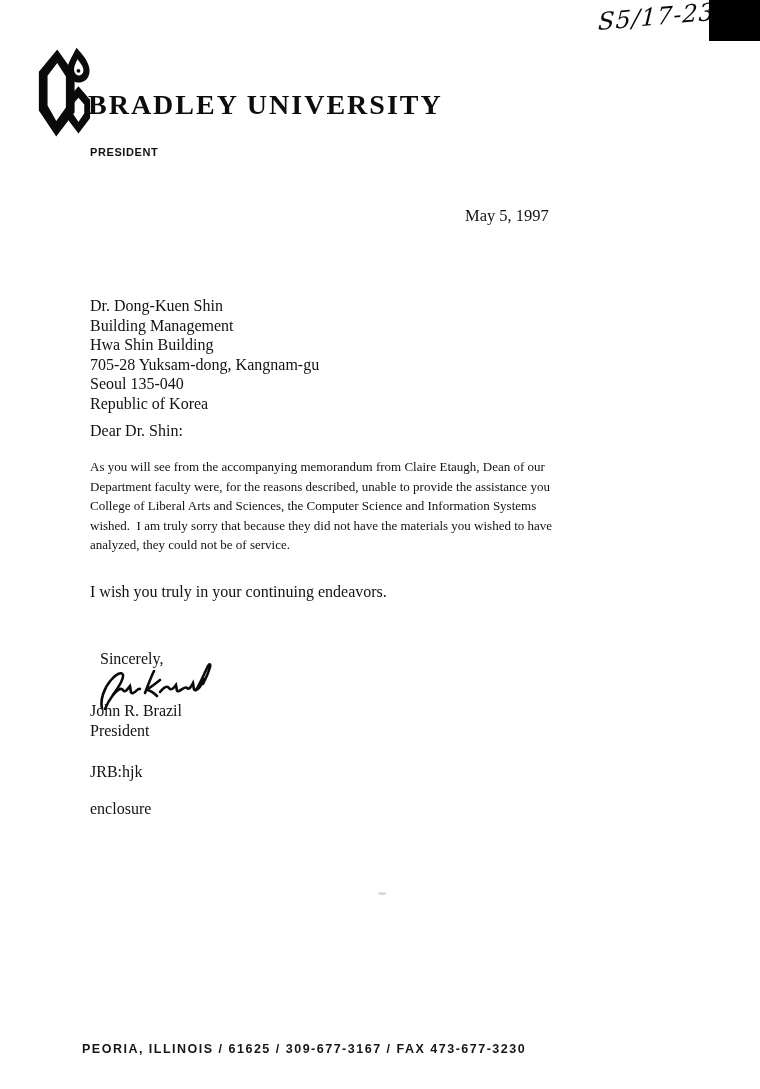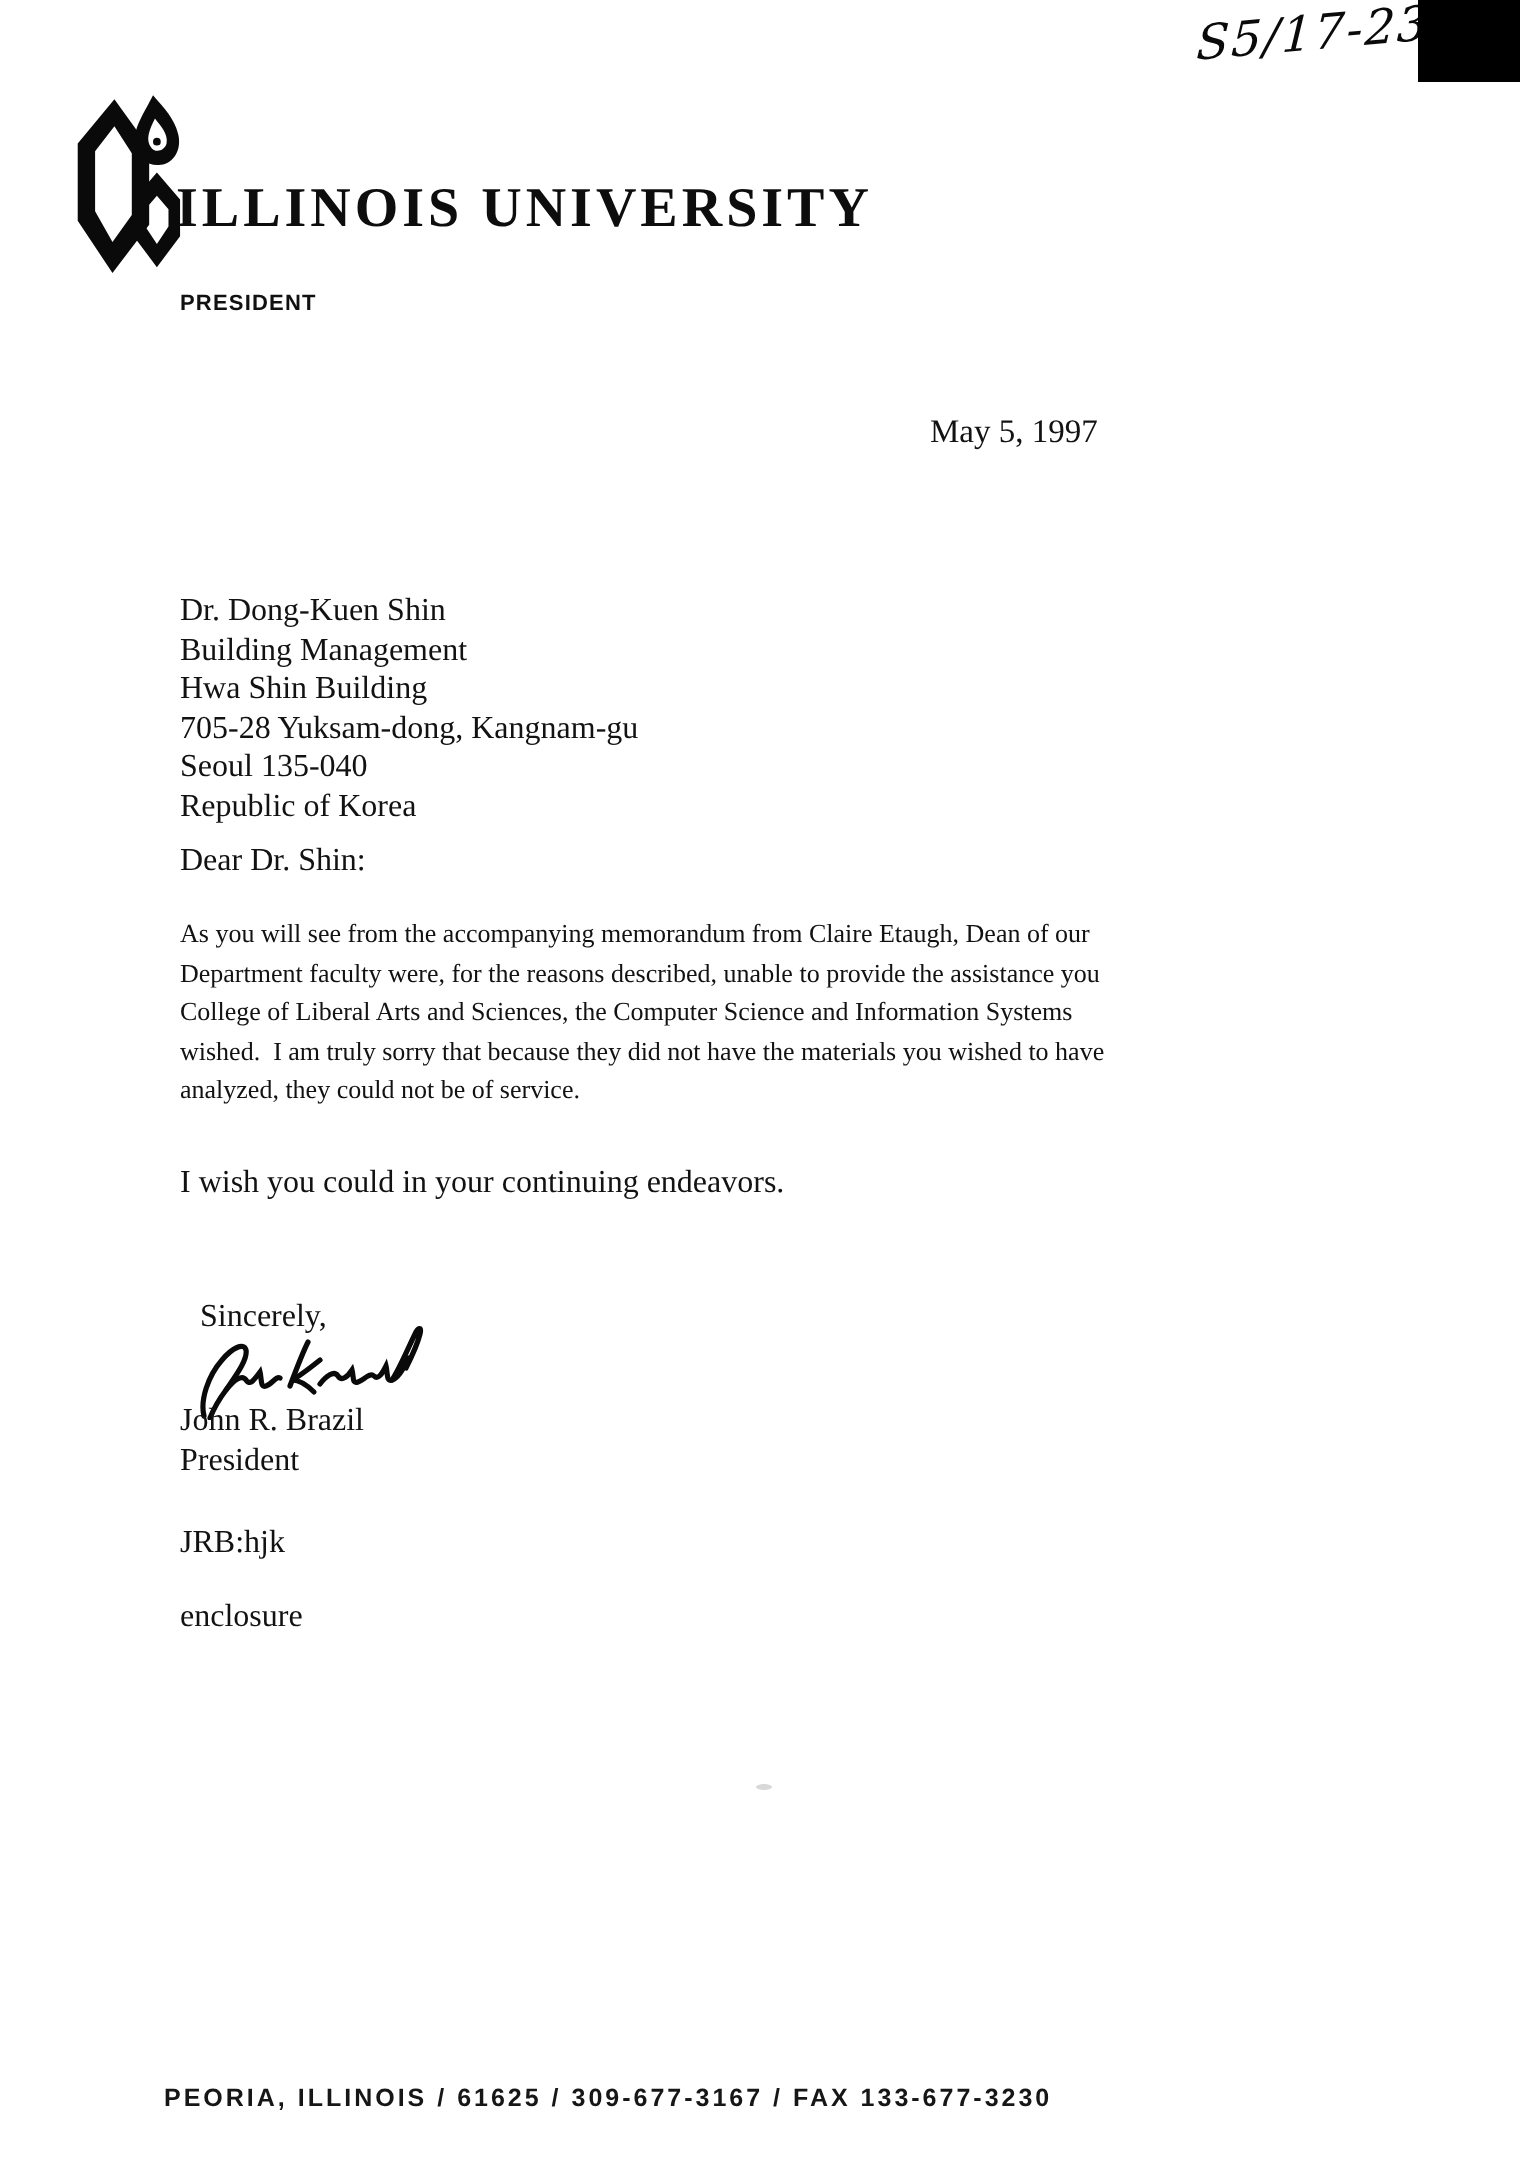--- a/index.html
+++ b/index.html
@@ -98,21 +98,21 @@
 
       <path d="M45,41 L33,55 L33,74 L45,90 L57,74 L57,55 Z
                M45,53 L39,60 L39,69 L45,78 L51,69 L51,60 Z" fill="#0a0a0a" fill-rule="evenodd"></path>
 
       <path d="M43,1 C38,11 32,19 34,27 C35,34 41,38 47,37 C54,36 58,29 56,21 C54,13 49,8 43,1 Z" fill="#0a0a0a"></path>
       <path d="M44,13 C41,19 39,24 42,28 C44,31 49,30 50,26 C51,21 47,17 44,13 Z" fill="#ffffff"></path>
       <circle cx="45" cy="25" r="2" fill="#0a0a0a"></circle>
     </svg>
   </div>
 
-  <div class="abs brand">ILLINOIS UNIVERSITY</div>
+  <div class="abs brand">BRADLEY UNIVERSITY</div>
   <div class="abs office">PRESIDENT</div>
 
   <div class="abs dateline">May 5, 1997</div>
 
   <div class="abs address">
     <div class="line">Dr. Dong-Kuen Shin</div>
     <div class="line">Building Management</div>
     <div class="line">Hwa Shin Building</div>
     <div class="line">705-28 Yuksam-dong, Kangnam-gu</div>
     <div class="line">Seoul 135-040</div>
@@ -122,21 +122,21 @@
   <div class="abs salutation line">Dear Dr. Shin:</div>
 
   <div class="abs para1">
     <div class="line">As you will see from the accompanying memorandum from Claire Etaugh, Dean of our</div>
     <div class="line">Department faculty were, for the reasons described, unable to provide the assistance you</div>
     <div class="line">College of Liberal Arts and Sciences, the Computer Science and Information Systems</div>
     <div class="line">wished.  I am truly sorry that because they did not have the materials you wished to have</div>
     <div class="line">analyzed, they could not be of service.</div>
   </div>
 
-  <div class="abs para2 line">I wish you could in your continuing endeavors.</div>
+  <div class="abs para2 line">I wish you truly in your continuing endeavors.</div>
 
   <div class="abs closing line">Sincerely,</div>
 
   <div class="abs signature">
     <svg width="126" height="52" viewBox="0 0 126 52" xmlns="http://www.w3.org/2000/svg" fill="none" stroke="#0a0a0a" stroke-width="2.6" stroke-linecap="round">
 
       <path d="M12,50 C10,42 14,30 21,22 C26,16 32,13 33,17 C34,22 27,31 23,37 C20,41 17,46 15,51"></path>
       <path d="M23,37 C27,32 31,29 33,32 C35,35 37,32 40,28 C41,32 40,36 43,35 C46,34 48,30 50,31"></path>
 
       <path d="M55,35 C58,27 61,19 64,13"></path>
@@ -149,15 +149,15 @@
 
   <div class="abs signer-name line">John R. Brazil</div>
   <div class="abs signer-title line">President</div>
 
   <div class="abs initials line">JRB:hjk</div>
 
   <div class="abs enclosure line">enclosure</div>
 
   <div class="abs speck"></div>
 
-  <div class="abs footer line">PEORIA, ILLINOIS / 61625 / 309-677-3167 / FAX 133-677-3230</div>
+  <div class="abs footer line">PEORIA, ILLINOIS / 61625 / 309-677-3167 / FAX 473-677-3230</div>
 
 </div>
 
 </body></html>

